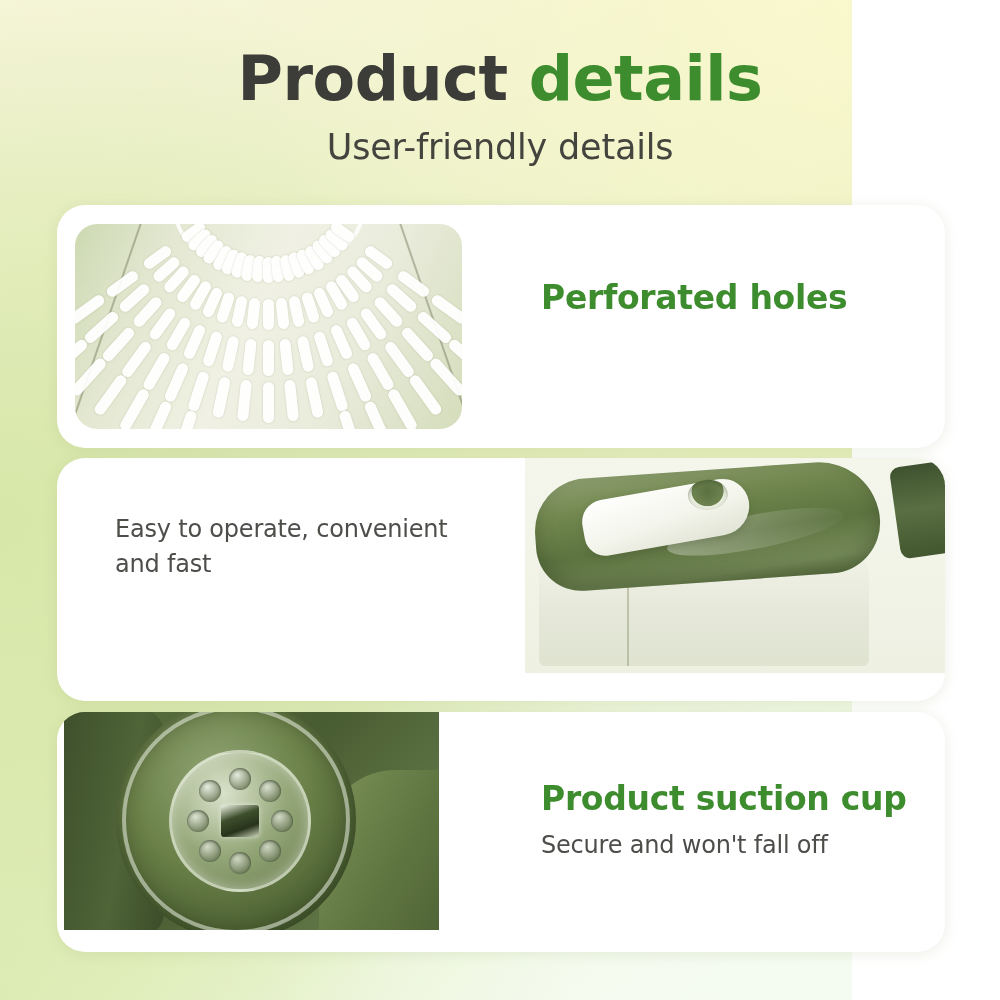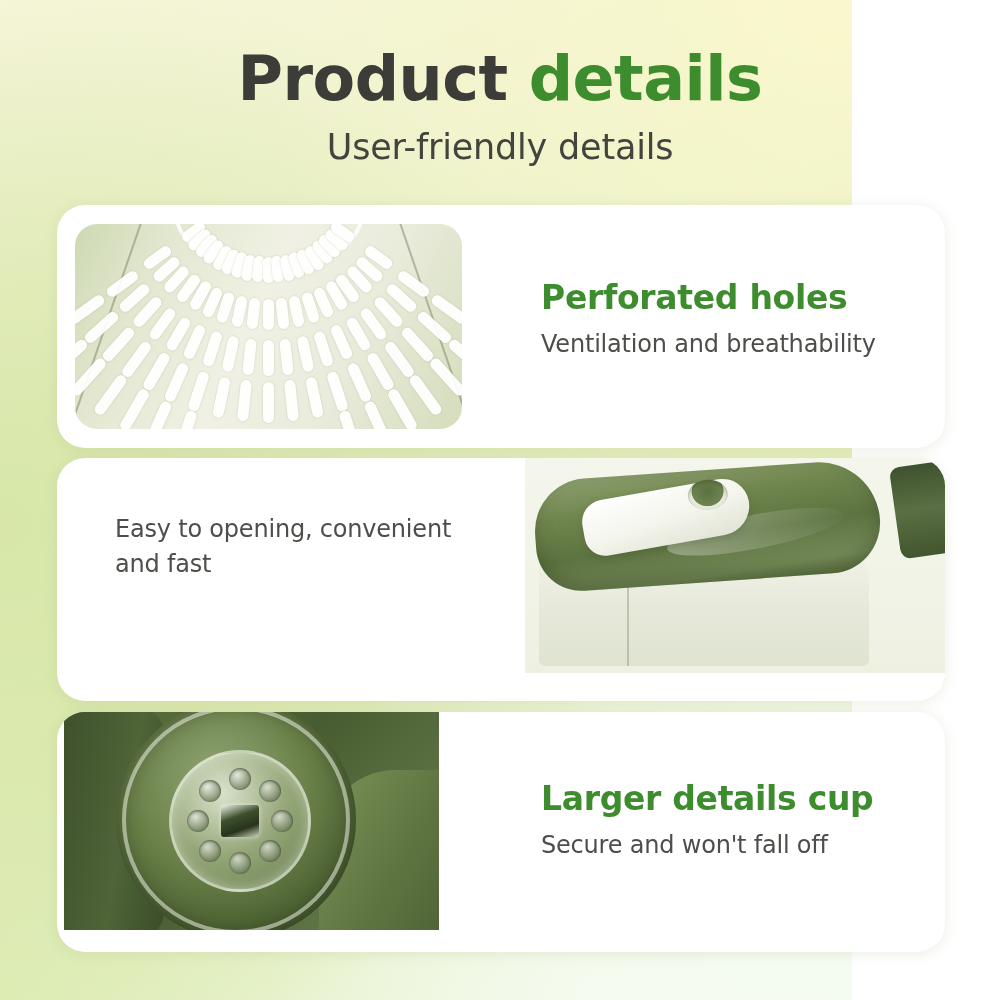--- a/index.html
+++ b/index.html
@@ -285,28 +285,27 @@
             <div class="slot" style="left: 261.93px; top: -4.92376px; width: 11px; height: 26px; transform: rotate(-54deg);"></div>
             <div class="slot" style="left: 297.526px; top: 18.4388px; width: 11px; height: 31px; transform: rotate(-54deg);"></div>
             <div class="slot" style="left: 333.123px; top: 41.8013px; width: 11px; height: 36px; transform: rotate(-54deg);"></div>
             <div class="slot" style="left: 368.72px; top: 65.1639px; width: 11px; height: 41px; transform: rotate(-54deg);"></div>
           </div>
       </div>
     </div>
 
     <div class="txt" id="txt-1">
       <div class="head">Perforated holes</div>
-      <div class="sub">Ventilation and breathability</div>
     </div>
   </div>
 
   <div class="card" id="card-2">
 
     <div class="txt" id="txt-2">
-      <div class="sub">Easy to opening, convenient and fast</div>
+      <div class="sub">Easy to operate, convenient and fast</div>
     </div>
 
     <div class="photo" id="photo-2">
       <div class="lid">
         <div class="lid-side"></div>
         <div class="lid-body"></div>
         <div class="lid-rim">
           <div class="lid-rim-hi"></div>
           <div class="lid-latch"></div>
           <div class="lid-knob"></div>
@@ -333,18 +332,18 @@
               <div class="suc-hole" style="left: 27.3015px; top: 86.6985px;"></div>
               <div class="suc-hole" style="left: 15px; top: 57px;"></div>
               <div class="suc-hole" style="left: 27.3015px; top: 27.3015px;"></div>
             </div>
           <div class="suc-center"></div>
         </div>
       </div>
     </div>
 
     <div class="txt" id="txt-3">
-      <div class="head">Larger details cup</div>
+      <div class="head">Product suction cup</div>
       <div class="sub">Secure and won't fall off</div>
     </div>
   </div>
 
 </div>
 
 </body></html>

